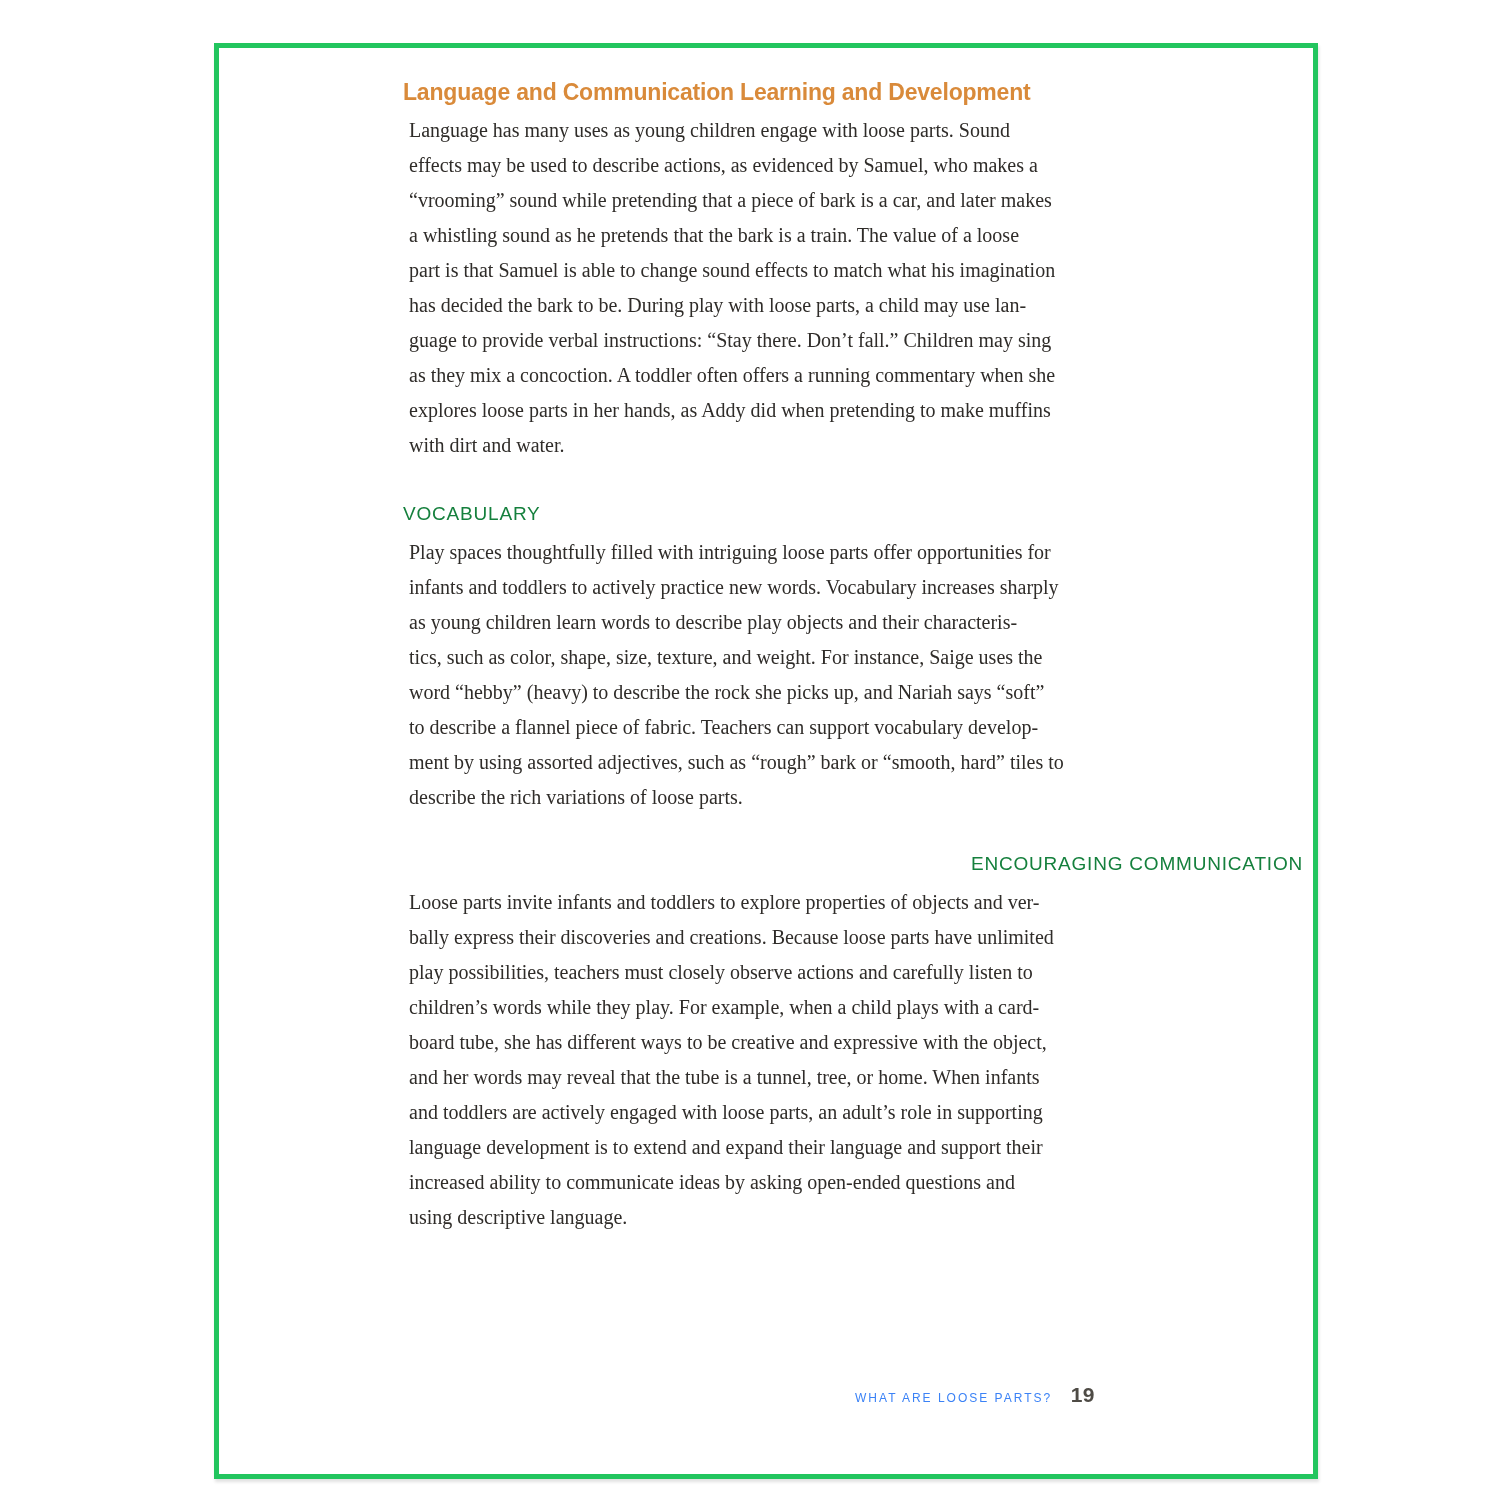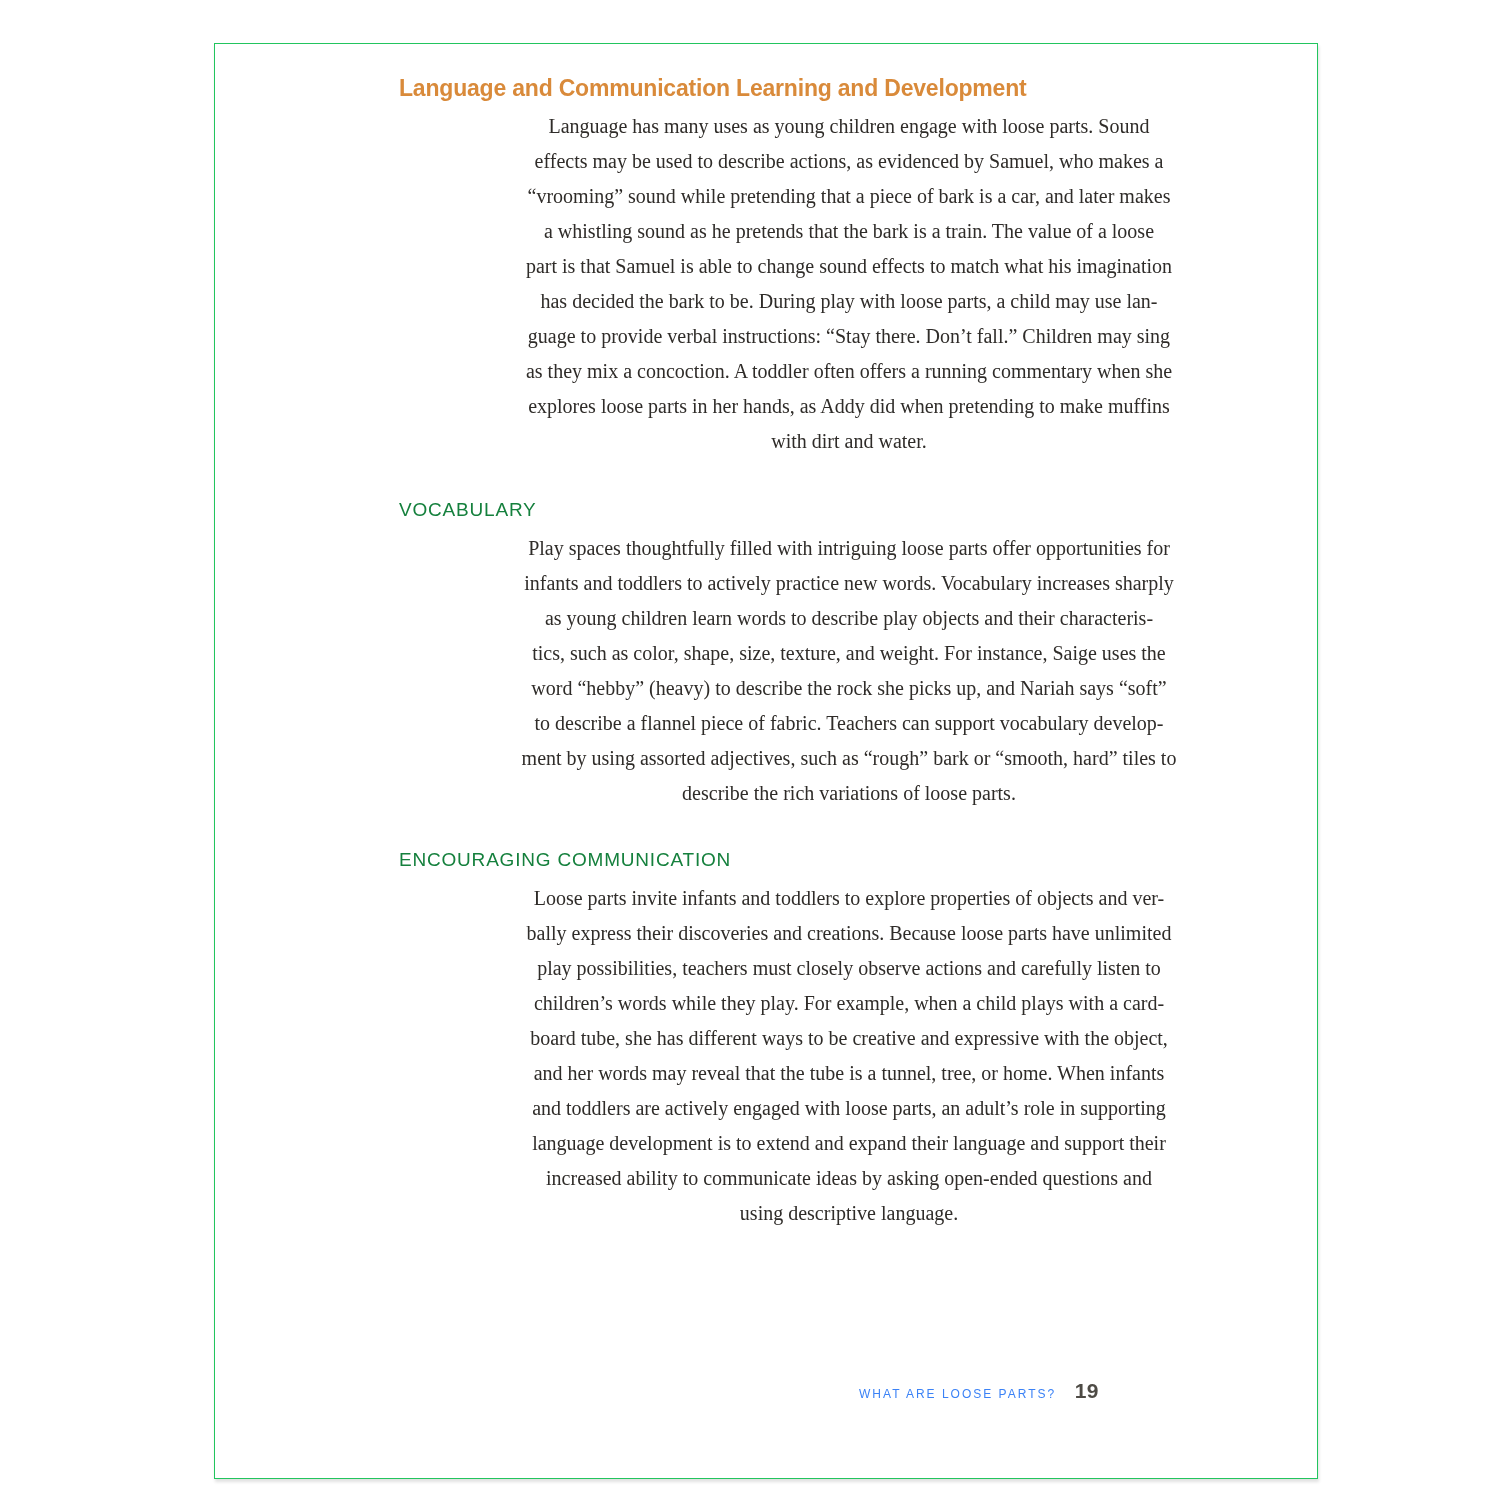--- a/index.html
+++ b/index.html
@@ -15,21 +15,21 @@
     background: #ffffff;
     overflow: hidden;
   }
   .page {
     position: absolute;
     left: 214px;
     top: 43px;
     width: 1104px;
     height: 1436px;
     background: #ffffff;
-    border: 1px solid #22c55e;
+    border: 5px solid #22c55e;
     box-shadow: 1px 3px 3px rgba(0,0,0,0.12);
     box-sizing: border-box;
   }
   .content {
     position: absolute;
     left: 184px;
     top: 0;
     width: 900px;
   }
   h1.section-title {
@@ -41,33 +41,32 @@
     letter-spacing: -0.2px;
     color: #d98a3a;
   }
   p.body-par {
     margin: 6px;
     font-family: "Liberation Serif", serif;
     font-size: 20px;
     line-height: 35px;
     color: #2f2c29;
     white-space: pre-line;
-    text-align: center;
   }
   h2.subheading {
     margin: 0 0 9px 0;
     font-family: "Liberation Sans", sans-serif;
     font-weight: normal;
     font-size: 19px;
     line-height: 24px;
     letter-spacing: 0.8px;
     color: #15803d;
   }
   h2.subheading.first { margin-top: 39px; }
-  h2.subheading.second { margin-top: 37px; }
+  h2.subheading.second { margin-top: 37px; text-align: right; }
   .footer {
     position: absolute;
     right: 218px;
     top: 1335px;
     font-family: "Liberation Sans", sans-serif;
     white-space: nowrap;
   }
   .footer .running-text {
     font-size: 12px;
     letter-spacing: 2px;

